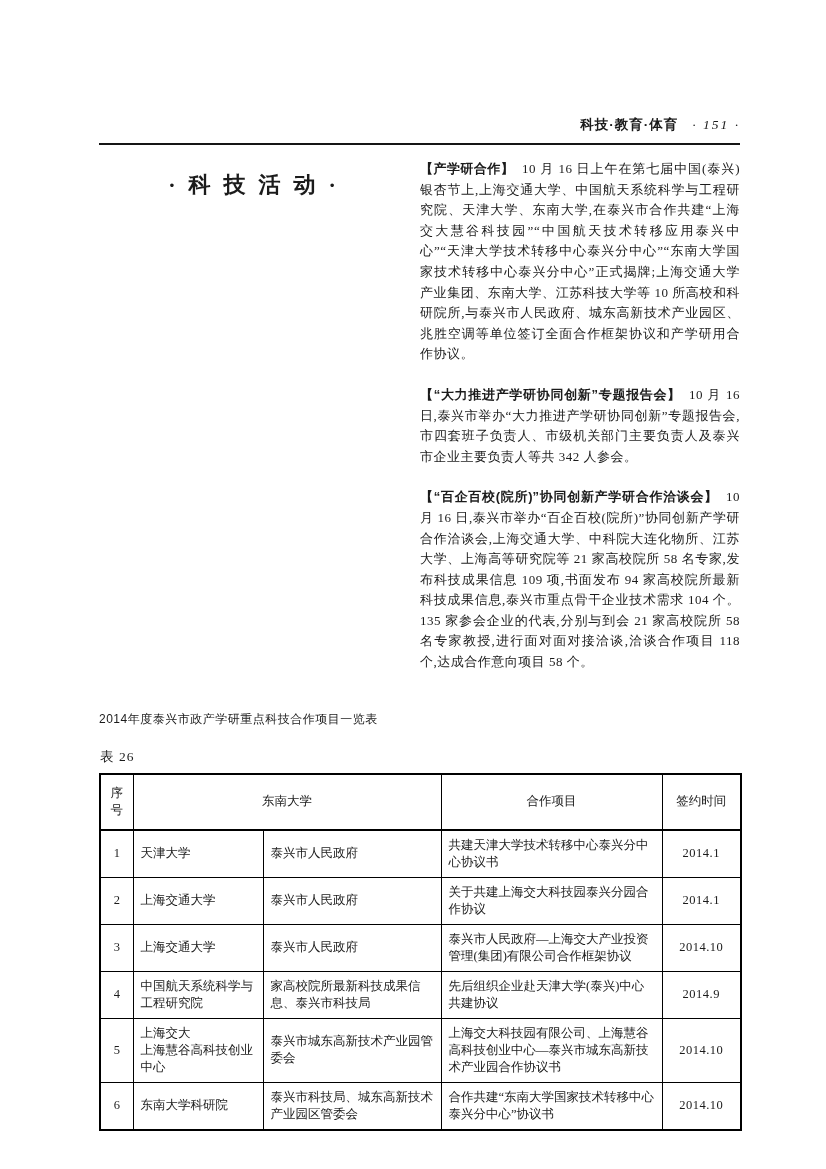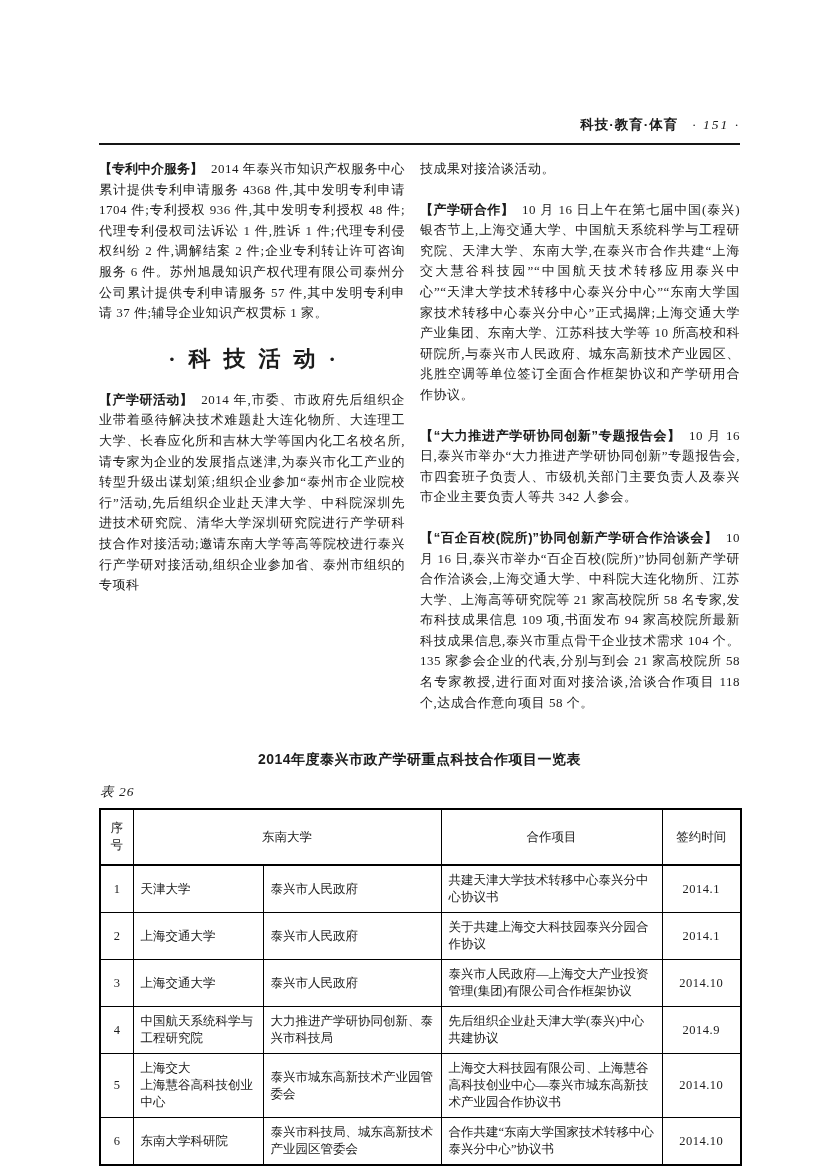--- a/index.html
+++ b/index.html
@@ -33,24 +33,24 @@
   }
   .section-title {
     text-align:center; font-size:22px; font-weight:700;
     margin:11px 0 16px 0; line-height:30px;
   }
   .st-text { letter-spacing:13px; margin-left:13px; }
 
   
   .table-block { margin-top:18px; }
   .table-title {
-    text-align:center; font-family:"Liberation Sans","DejaVu Sans",sans-serif;
-    font-weight:700; font-size:14px; letter-spacing:0.5px;
+    font-family:"Liberation Sans","DejaVu Sans",sans-serif;
+    font-weight:400; font-size:12px; letter-spacing:0.5px;
   }
-  .table-caption { font-size:13.5px; font-style:italic; margin:14px 0 7px 1px; letter-spacing:1px; }
+  .table-caption { font-size:13.5px; margin:20px 0 7px 1px; letter-spacing:1px; }
   table.coop-table {
     width:100%; border-collapse:collapse; table-layout:fixed;
     font-size:12.5px; line-height:17px; border:2px solid #000;
   }
   .coop-table th, .coop-table td {
     border:1px solid #000; padding:6px 7px; vertical-align:middle; font-weight:400;
   }
   .coop-table thead th { border-bottom-width:2px; text-align:center; padding:10px 6px; }
   .coop-table td.c { text-align:center; }
   .coop-table td.l { text-align:left; }
@@ -64,30 +64,27 @@
   <div class="content">
 
     <div class="running-header">
       <span class="rh-section">科技·教育·体育</span>
       <span class="rh-page">· 151 ·</span>
     </div>
 
     <div class="columns">
 
       <div class="col-left">
-        <p class="para"><span class="entry-label">【专利中介服务】</span><span>2014 年泰兴市知识产权服务中心累计提供专利申请服务 4368 件,其中发明专利申请 1704 件;专利授权 936 件,其中发明专利授权 48 件;代理专利侵权司法诉讼 1 件,胜诉 1 件;代理专利侵权纠纷 2 件,调解结案 2 件;企业专利转让许可咨询服务 6 件。苏州旭晟知识产权代理有限公司泰州分公司累计提供专利申请服务 57 件,其中发明专利申请 37 件;辅导企业知识产权贯标 1 家。</span></p>
 
         <div class="section-title"><span class="st-dot">·</span><span class="st-text">科技活动</span><span class="st-dot">·</span></div>
 
 
-        <p class="para"><span class="entry-label">【产学研活动】</span><span>2014 年,市委、市政府先后组织企业带着亟待解决技术难题赴大连化物所、大连理工大学、长春应化所和吉林大学等国内化工名校名所,请专家为企业的发展指点迷津,为泰兴市化工产业的转型升级出谋划策;组织企业参加“泰州市企业院校行”活动,先后组织企业赴天津大学、中科院深圳先进技术研究院、清华大学深圳研究院进行产学研科技合作对接活动;邀请东南大学等高等院校进行泰兴行产学研对接活动,组织企业参加省、泰州市组织的专项科</span></p>
       </div>
 
       <div class="col-right">
-        <p class="para"><span>技成果对接洽谈活动。</span></p>
 
         <p class="para"><span class="entry-label">【产学研合作】</span><span>10 月 16 日上午在第七届中国(泰兴)银杏节上,上海交通大学、中国航天系统科学与工程研究院、天津大学、东南大学,在泰兴市合作共建“上海交大慧谷科技园”“中国航天技术转移应用泰兴中心”“天津大学技术转移中心泰兴分中心”“东南大学国家技术转移中心泰兴分中心”正式揭牌;上海交通大学产业集团、东南大学、江苏科技大学等 10 所高校和科研院所,与泰兴市人民政府、城东高新技术产业园区、兆胜空调等单位签订全面合作框架协议和产学研用合作协议。</span></p>
 
         <p class="para"><span class="entry-label">【“大力推进产学研协同创新”专题报告会】</span><span>10 月 16 日,泰兴市举办“大力推进产学研协同创新”专题报告会,市四套班子负责人、市级机关部门主要负责人及泰兴市企业主要负责人等共 342 人参会。</span></p>
 
         <p class="para"><span class="entry-label">【“百企百校(院所)”协同创新产学研合作洽谈会】</span><span>10 月 16 日,泰兴市举办“百企百校(院所)”协同创新产学研合作洽谈会,上海交通大学、中科院大连化物所、江苏大学、上海高等研究院等 21 家高校院所 58 名专家,发布科技成果信息 109 项,书面发布 94 家高校院所最新科技成果信息,泰兴市重点骨干企业技术需求 104 个。135 家参会企业的代表,分别与到会 21 家高校院所 58 名专家教授,进行面对面对接洽谈,洽谈合作项目 118 个,达成合作意向项目 58 个。</span></p>
       </div>
 
     </div>
 
@@ -129,21 +126,21 @@
           <tr>
             <td class="c">3</td>
             <td class="l">上海交通大学</td>
             <td class="l">泰兴市人民政府</td>
             <td class="l">泰兴市人民政府—上海交大产业投资管理(集团)有限公司合作框架协议</td>
             <td class="date">2014.10</td>
           </tr>
           <tr>
             <td class="c">4</td>
             <td class="l">中国航天系统科学与工程研究院</td>
-            <td class="l">大力推进产学研协同创新、泰兴市科技局</td>
+            <td class="l">家高校院所最新科技成果信息、泰兴市科技局</td>
             <td class="l">先后组织企业赴天津大学(泰兴)中心共建协议</td>
             <td class="date">2014.9</td>
           </tr>
           <tr>
             <td class="c">5</td>
             <td class="l pre">上海交大
 上海慧谷高科技创业中心</td>
             <td class="l">泰兴市城东高新技术产业园管委会</td>
             <td class="l">上海交大科技园有限公司、上海慧谷高科技创业中心—泰兴市城东高新技术产业园合作协议书</td>
             <td class="date">2014.10</td>

